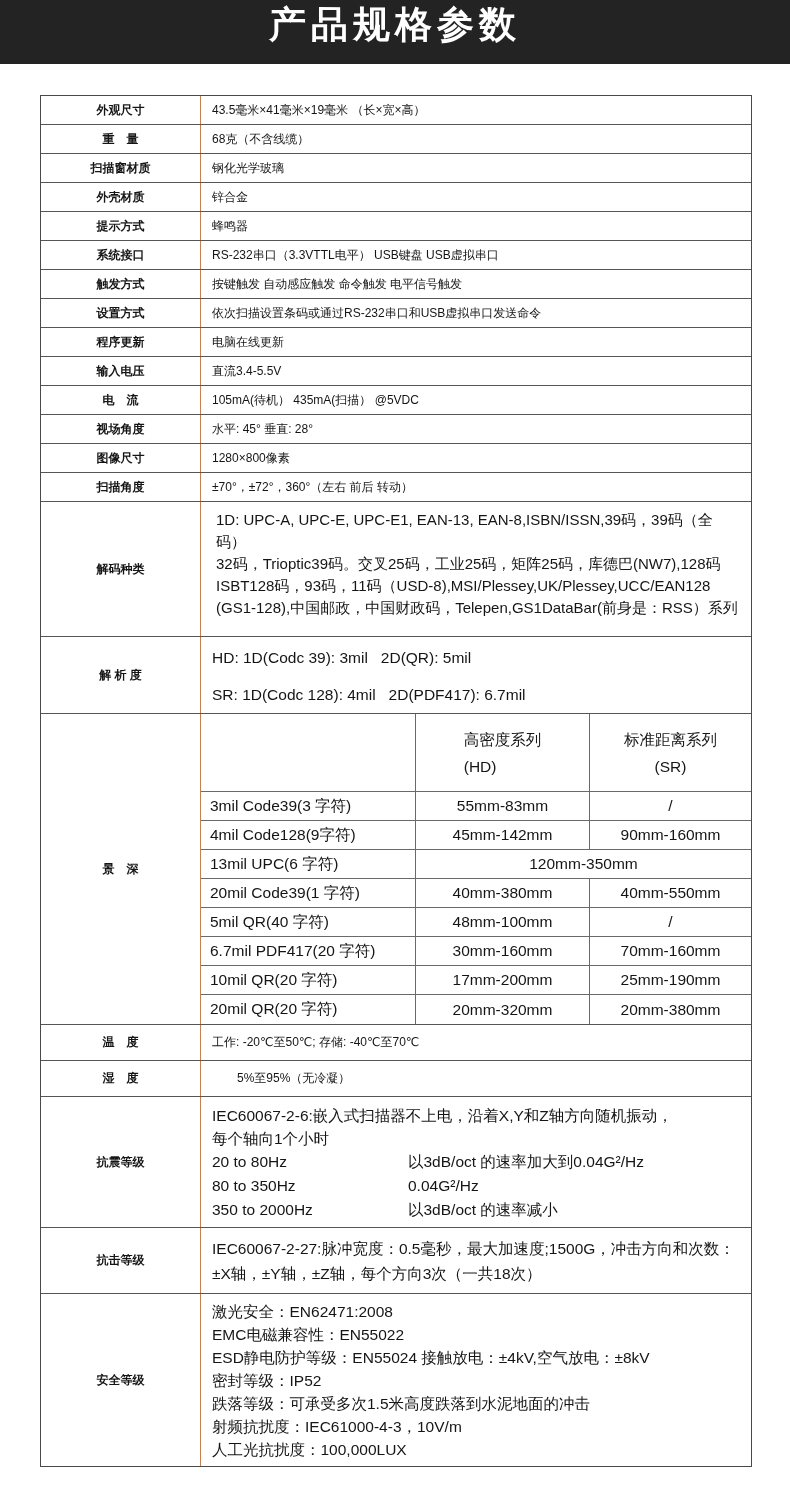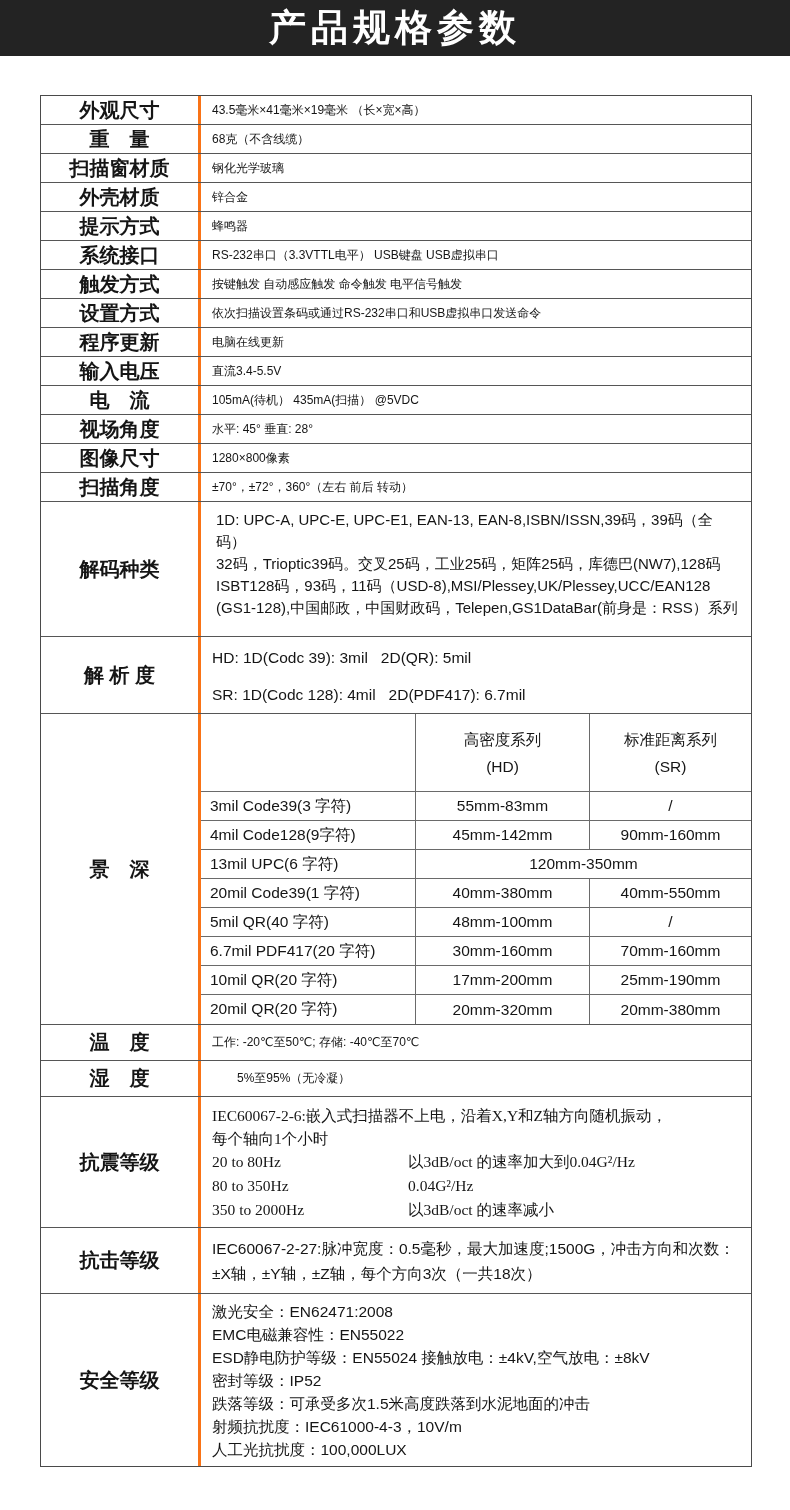--- a/index.html
+++ b/index.html
@@ -1,30 +1,30 @@
 <!DOCTYPE html>
 <html><head>
 <meta charset="utf-8">
 <style>
   html,body{margin:0;padding:0;background:#ffffff;}
   body{width:790px;height:1510px;position:relative;font-family:"Liberation Sans","DejaVu Sans",sans-serif;color:#151515;}
   *{box-sizing:border-box;}
 
   
-  .banner{position:absolute;left:0;top:0;width:790px;height:56px;background:#232323;
-          display:flex;align-items:center;justify-content:center;}
+  .banner{position:absolute;left:0;top:0;width:790px;height:64px;background:#232323;
+          display:flex;justify-content:center;}
   .banner h1{margin:0;color:#ffffff;font-size:37px;font-weight:bold;letter-spacing:5px;}
 
   
   .spec{position:absolute;left:40px;top:95px;width:712px;border:1px solid #4a4a4a;background:#fff;}
   .r{display:flex;border-bottom:1px solid #565656;}
   .r:last-child{border-bottom:none;}
-  .lbl{width:160px;flex-shrink:0;border-right:3px solid #f97316;
+  .lbl{width:160px;flex-shrink:0;border-right:1px solid #f97316;
        display:flex;align-items:center;justify-content:center;text-align:center;
-       font-weight:bold;font-size:20px;padding:0 4px;}
+       font-weight:bold;font-size:12px;padding:0 4px;}
   .val{flex:1;display:flex;align-items:center;padding:0 8px 0 11px;font-size:12px;}
   .h29{height:29px;}
   .h36{height:36px;}
 
   
   .val.block{display:block;align-items:flex-start;}
   .pre{white-space:pre-line;}
   .prew{white-space:pre-wrap;}
 
   .decode-val{padding:7px 10px 6px 11px;font-size:15px;line-height:22px;}
@@ -34,27 +34,27 @@
   .res-val{padding:9px 10px 6px 11px;font-size:15.5px;line-height:24px;}
   .res-line2{margin-top:13px;}
 
   
   .dof-wrap{flex:1;display:flex;flex-direction:column;}
   .dof-row{display:flex;border-bottom:1px solid #6a6a6a;height:29px;}
   .dof-row:last-child{border-bottom:none;}
   .dof-head{height:78px;}
   .dof-c{display:flex;align-items:center;font-size:15.5px;}
   .dof-name{width:215px;flex-shrink:0;border-right:1px solid #6a6a6a;padding-left:9px;}
-  .dof-hd{width:174px;flex-shrink:0;border-right:1px solid #6a6a6a;justify-content:center;text-align:center;}
+  .dof-hd{width:174px;flex-shrink:0;border-right:1px solid #6a6a6a;justify-content:center;text-align:left;}
   .dof-sr{flex:1;justify-content:center;text-align:center;}
   .dof-head .dof-c{line-height:27px;}
 
   .humid-val{padding-left:36px;}
 
-  .vib-val{padding:7px 10px 5px 11px;font-size:15.5px;font-family:Liberation Serif, serif;}
+  .vib-val{padding:7px 10px 5px 11px;font-size:15.5px;}
   .vib-intro{line-height:23px;}
   .vib-line{display:flex;line-height:24px;}
   .vib-freq{width:196px;flex-shrink:0;}
   .vib-desc{flex:1;}
 
   .shock-val{padding:8px 10px 7px 11px;font-size:15.5px;line-height:25px;}
 
   .safe-val{padding:6px 10px 5px 11px;font-size:15.5px;}
   .safe-line{line-height:23px;}
 </style>

